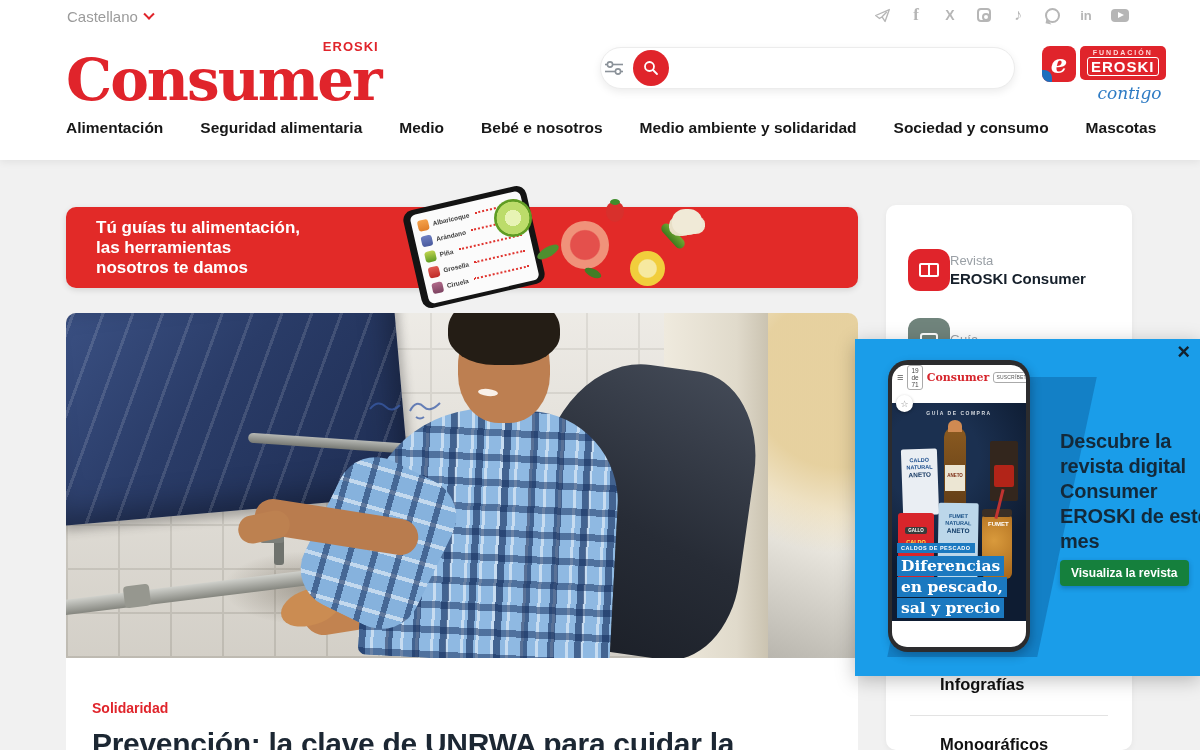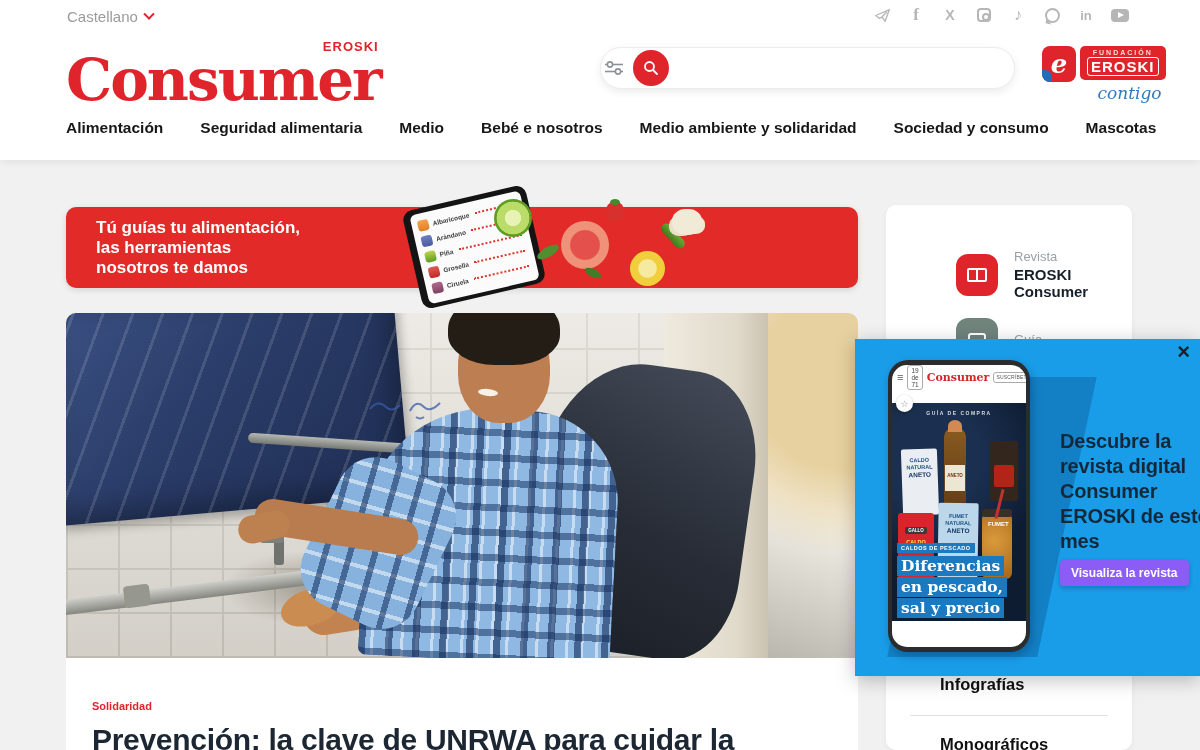--- a/index.html
+++ b/index.html
@@ -151,28 +151,28 @@
       background-image:
         repeating-linear-gradient(80deg, rgba(16,42,90,.55) 0 6px, transparent 6px 24px),
         repeating-linear-gradient(-10deg, rgba(255,255,255,.5) 0 4px, transparent 4px 20px); }
   .boy-head { position:absolute; left:392px; top:0px; width:92px; height:110px; background:#bd7f51;
       border-radius:48% 48% 44% 44%; }
   .boy-hair { position:absolute; left:382px; top:-20px; width:112px; height:72px; background:#241d15;
       border-radius:50% 50% 42% 42%; }
   .boy-smile { position:absolute; left:412px; top:76px; width:20px; height:7px; background:rgba(255,253,248,.9);
       border-radius:50%; transform:rotate(6deg); }
   .article-body { padding:42px 26px 0; }
-  .article-cat { font-size:11px; font-weight:bold; color:#e0242b; margin-bottom:9px; }
+  .article-cat { font-size:14px; font-weight:bold; color:#e0242b; margin-bottom:9px; }
   .article-title { font-size:30px; line-height:37px; font-weight:bold; color:#1c2733;
       width:700px; letter-spacing:-.3px; }
 
   
   .sidebar { position:absolute; left:886px; top:205px; width:246px; height:545px; background:#fff;
       border-radius:10px; z-index:1; box-shadow:0 2px 6px rgba(0,0,0,.05); }
-  .sb-item { position:absolute; left:22px; display:flex; align-items:center; gap:16px; cursor:pointer;margin-left:48px; }
+  .sb-item { position:absolute; left:22px; display:flex; align-items:center; cursor:pointer; }
   .sb-ic { width:42px; height:42px; border-radius:12px; display:flex; align-items:center; justify-content:center; flex:none; }
   .sb-ic-red { background:#e0242b; }
   .sb-ic-green { background:#70847c; }
   .icon-book { width:20px; height:14px; border:2px solid #fff; border-radius:2px; position:relative; }
   .icon-book::after { content:''; position:absolute; left:7px; top:0; bottom:0; width:2px; background:#fff; }
   .icon-doc { width:18px; height:12px; border:2px solid #fff; border-radius:3px; }
   .sb-kicker { font-size:13px; color:#9aa0a6; }
   .sb-label { font-size:15px; font-weight:bold; color:#16202b; margin-top:2px; }
   .sb-link { position:absolute; left:54px; font-size:16.5px; font-weight:bold; color:#111; cursor:pointer; }
   .sb-divider { position:absolute; left:24px; width:198px; border-top:1px solid #e3e3e3; }
@@ -224,21 +224,21 @@
   .cov-jar::before { content:''; position:absolute; left:0; top:-6px; width:30px; height:8px; background:#3a2f26; border-radius:3px; }
   .cov-jar::after { content:''; position:absolute; left:16px; top:-26px; width:3px; height:30px; background:#c03331; transform:rotate(14deg); }
   .cov-fumet { position:absolute; left:96px; top:118px; font-size:6px; color:#fff; font-weight:bold; z-index:2; }
   .cov-tag { position:absolute; left:5px; top:140px; background:#1b79c0; color:#fff; font-size:5.5px;
       font-weight:bold; letter-spacing:.5px; padding:2px 4px; z-index:3; }
   .cov-headline { position:absolute; left:5px; top:152px; z-index:3; }
   .cov-headline span { display:table; background:#1b79c0; color:#fff; font-family:"DejaVu Serif", serif;
       font-weight:bold; font-size:15.5px; line-height:19px; padding:0 4px 1px; margin-top:1px; }
   .popup-heading { position:absolute; left:205px; top:90px; width:156px; font-size:20px; line-height:25px;
       font-weight:bold; color:#13293a; letter-spacing:-.2px; }
-  .popup-cta { position:absolute; left:205px; top:221px; background:#8b5cf6; color:#fff; border:none;
+  .popup-cta { position:absolute; left:205px; top:221px; background:#15803d; color:#fff; border:none;
       font-size:12px; font-weight:bold; padding:6px 11px; border-radius:4px; cursor:pointer;
       font-family:"Liberation Sans", sans-serif; box-shadow:0 2px 5px rgba(0,40,80,.3); }
 </style>
 </head>
 <body>
 
 <div class="stage">
 
   <div class="header">
 

